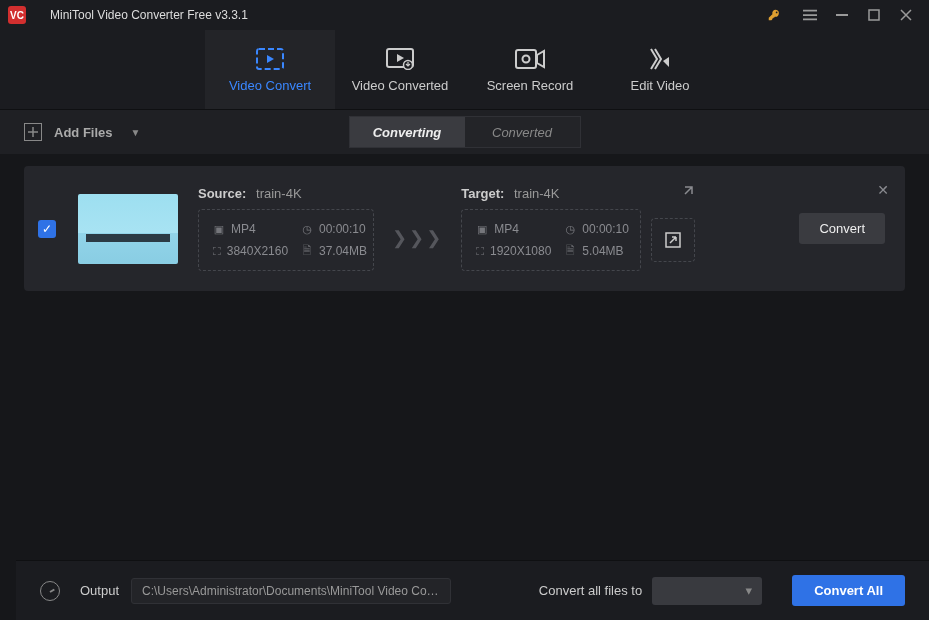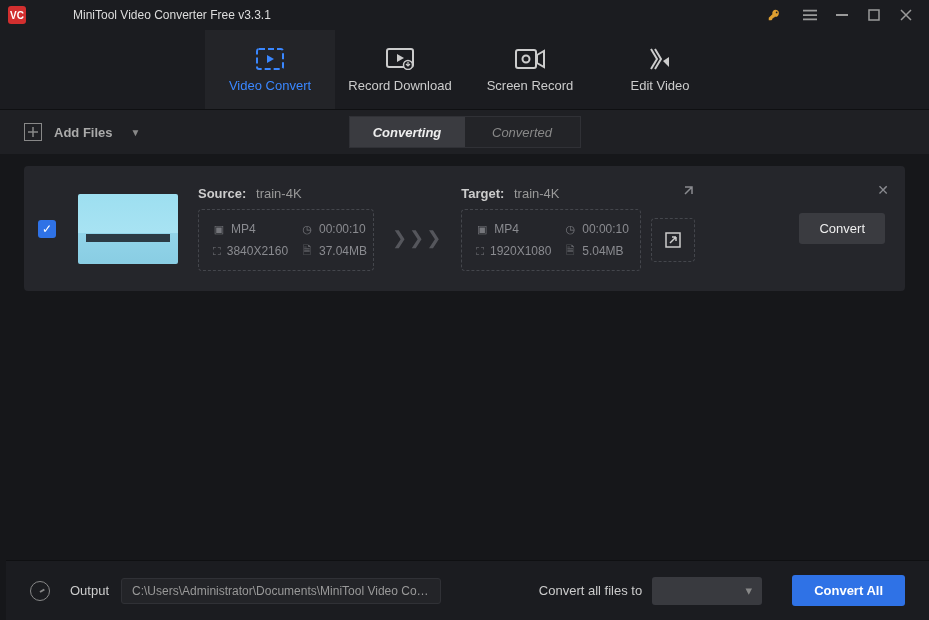--- a/index.html
+++ b/index.html
@@ -20,21 +20,21 @@
   background: #1b1c20;
 }
 .titlebar .logo {
   width: 18px; height: 18px;
   background: #d22f2f;
   border-radius: 3px;
   display: flex; align-items: center; justify-content: center;
   color: #fff; font-size: 10px; font-weight: bold;
   margin-right: 24px;
 }
-.titlebar .title { color: #ddd; font-size: 12px; flex: 1; margin-left: 23px; }
+.titlebar .title { color: #ddd; font-size: 12px; flex: 1; }
 .titlebar .win-ctrl { display: flex; align-items: center; gap: 18px; padding-right: 10px; }
 .titlebar .win-ctrl span { width: 14px; height: 14px; display: flex; align-items:center; justify-content:center; color:#aaa; cursor:pointer; }
 .key-icon { color: #e0a030; font-size: 14px; margin-right: 4px; }
 .main-nav {
   height: 80px;
   display: flex;
   align-items: stretch;
   padding-left: 205px;
   background: #1b1c20;
   border-bottom: 1px solid #0f1012;
@@ -137,21 +137,21 @@
 }
 .open-icon { position:absolute; top:-2px; right:0px; color:#8a8b90; font-size:13px; cursor:pointer; }
 .close-card { position:absolute; top:16px; right:16px; color:#8a8b90; font-size:14px; cursor:pointer; }
 .convert-btn {
   margin-left:auto;
   background:#3a3b40; color:#eee;
   padding: 8px 20px; border-radius:3px; cursor:pointer;
   font-size:13px;
 }
 .footer {
-  position:absolute; bottom:0; left:6px; right:0;
+  position:absolute; bottom:0; left:16px; right:0;
   height:60px;
   background:#1b1c20;
   display:flex; align-items:center;
   padding: 0 24px;
   border-top:1px solid #0f1012;
 }
 .footer .clock { width:20px; height:20px; border:1.6px solid #888; border-radius:50%; position:relative; margin-right:20px;}
 .footer .clock::after{content:""; position:absolute; left:50%; top:50%; width:5px; height:2px; background:#888; transform-origin:left; transform:rotate(-30deg);}
 .footer .out-lbl { color:#ccc; margin-right:12px; }
 .footer .out-path {
@@ -217,21 +217,21 @@
   </div>
   <div class="nav-item">
     <div class="nav-icon">
       <svg width="28" height="22" viewBox="0 0 28 22">
           <rect x="1" y="1" width="26" height="18" rx="2" fill="none" stroke="#ccc" stroke-width="2"></rect>
           <path d="M11 6v8l7-4z" fill="#ccc"></path>
           <circle cx="22" cy="17" r="4.5" fill="#1b1c20" stroke="#ccc" stroke-width="1.5"></circle>
           <path d="M22 14v4m-2-2l2 2 2-2" fill="none" stroke="#ccc" stroke-width="1.2"></path>
         </svg>
     </div>
-    <div class="nav-label">Record Download</div>
+    <div class="nav-label">Video Converted</div>
   </div>
   <div class="nav-item">
     <div class="nav-icon">
       <svg width="30" height="20" viewBox="0 0 30 20">
           <rect x="1" y="1" width="20" height="18" rx="2" fill="none" stroke="#ccc" stroke-width="2"></rect>
           <circle cx="11" cy="10" r="3.5" fill="none" stroke="#ccc" stroke-width="2"></circle>
           <path d="M22 6l7-4v16l-7-4z" fill="none" stroke="#ccc" stroke-width="2"></path>
         </svg>
     </div>
     <div class="nav-label">Screen Record</div>

